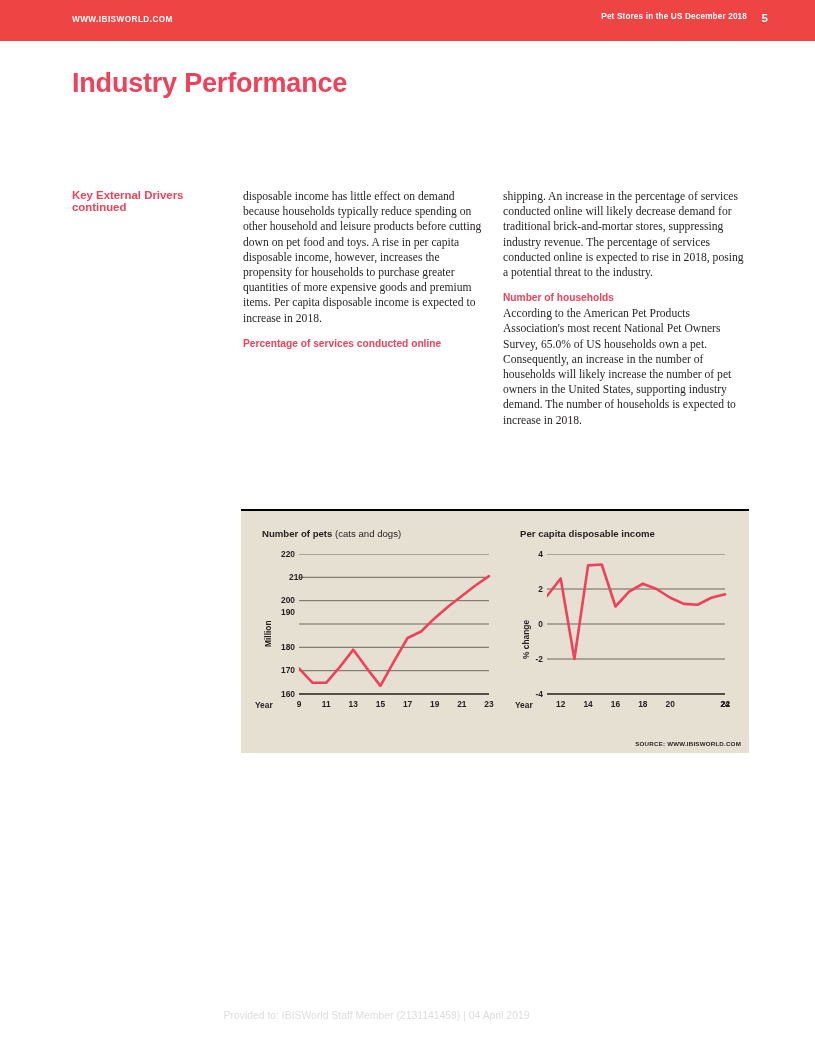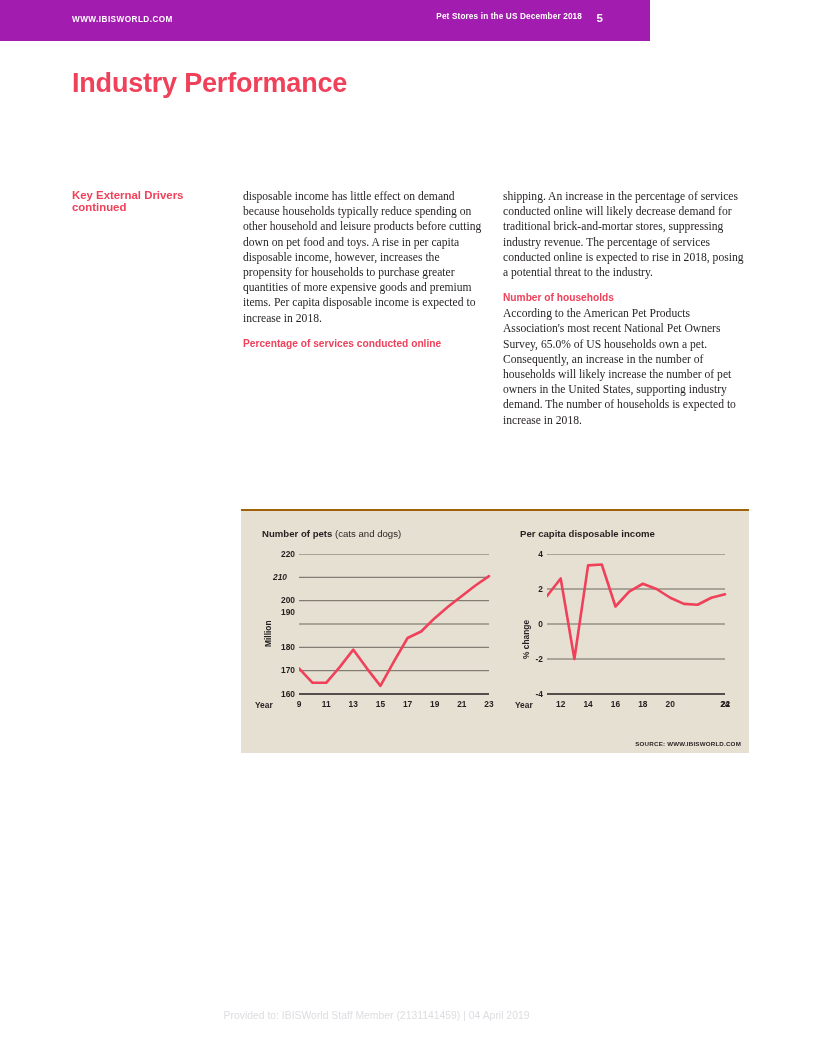--- a/index.html
+++ b/index.html
@@ -6,22 +6,22 @@
   body {
     width:815px; height:1055px;
     background:#ffffff;
     font-family:"Liberation Serif", serif;
     position:relative;
     overflow:hidden;
   }
 
   
   .topbar{
-    position:absolute; left:0; top:0; width:650px; height:41px;
-    background:#a21caf;
+    position:absolute; left:0; top:0; width:815px; height:41px;
+    background:#ef4444;
   }
   .topbar .site{
     position:absolute; left:72px; top:15px;
     color:#ffffff; font-family:"Liberation Sans", sans-serif;
     font-size:8.2px; font-weight:bold; letter-spacing:0.45px;
   }
   .topbar .docref{
     position:absolute; right:68px; top:12px;
     color:#ffffff; font-family:"Liberation Sans", sans-serif;
     font-size:8.2px; font-weight:bold; letter-spacing:0.15px;
@@ -63,21 +63,21 @@
     font-size:10.2px; font-weight:bold; line-height:14px;
     margin:0 0 1px 0;
   }
   .subblock{ margin-top:11px; }
 
   
   .chart-panel{
     position:absolute; left:241px; top:509px;
     width:508px; height:242px;
     background:#e6e0d2;
-    border-top:2px solid #a16207;
+    border-top:2px solid #000000;
   }
   .chart-title{
     position:absolute;
     font-family:"Liberation Sans", sans-serif;
     font-size:9.6px; font-weight:bold; color:#231f20;
     white-space:nowrap;
   }
   .chart-title .sub{ font-weight:normal; }
   .source{
     position:absolute; right:8px; bottom:6px;
@@ -182,21 +182,21 @@
         <polyline points="0.00,42.00 13.69,24.50 27.38,105.00 41.08,11.38 54.77,10.50 68.46,52.50 82.15,37.63 95.85,29.75 109.54,35.00 123.23,43.75 136.92,49.88 150.62,50.75 164.31,43.75 178.00,40.25" fill="none" stroke="#ef415a" stroke-width="2.6" stroke-linejoin="round" stroke-linecap="round"></polyline>
       </svg>
     </div>
 
   <div class="source">SOURCE: WWW.IBISWORLD.COM</div>
 <div class="ytick" style="left: 24px; width: 30px; top: 177.5px;">160</div>
     <div class="ytick" style="left: 24px; width: 30px; top: 154.167px;">170</div>
     <div class="ytick" style="left: 24px; width: 30px; top: 130.833px;">180</div>
     <div class="ytick" style="left: 24px; width: 30px; top: 96px;">190</div>
     <div class="ytick" style="left: 24px; width: 30px; top: 84.1667px;">200</div>
-    <div class="ytick" style="left: 16px; width: 30px; top: 60.8333px; font-style: italic;">210</div>
+    <div class="ytick" style="left: 32px; width: 30px; top: 60.8333px;">210</div>
     <div class="ytick" style="left: 24px; width: 30px; top: 37.5px;">220</div>
     <div class="xtick" style="left: 46px; width: 24px; top: 188px;">9</div>
     <div class="xtick" style="left: 73.1429px; width: 24px; top: 188px;">11</div>
     <div class="xtick" style="left: 100.286px; width: 24px; top: 188px;">13</div>
     <div class="xtick" style="left: 127.429px; width: 24px; top: 188px;">15</div>
     <div class="xtick" style="left: 154.571px; width: 24px; top: 188px;">17</div>
     <div class="xtick" style="left: 181.714px; width: 24px; top: 188px;">19</div>
     <div class="xtick" style="left: 208.857px; width: 24px; top: 188px;">21</div>
     <div class="xtick" style="left: 236px; width: 24px; top: 188px;">23</div>
     <div class="ytick" style="left: 272px; width: 30px; top: 177.5px;">-4</div>

